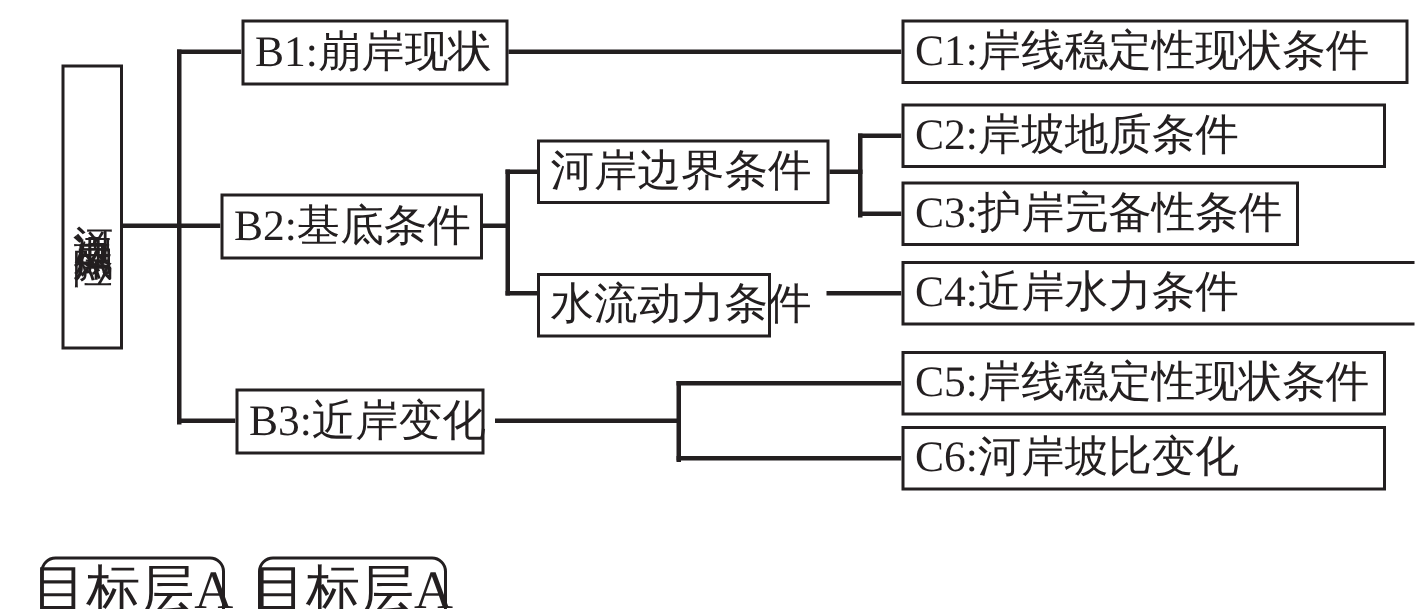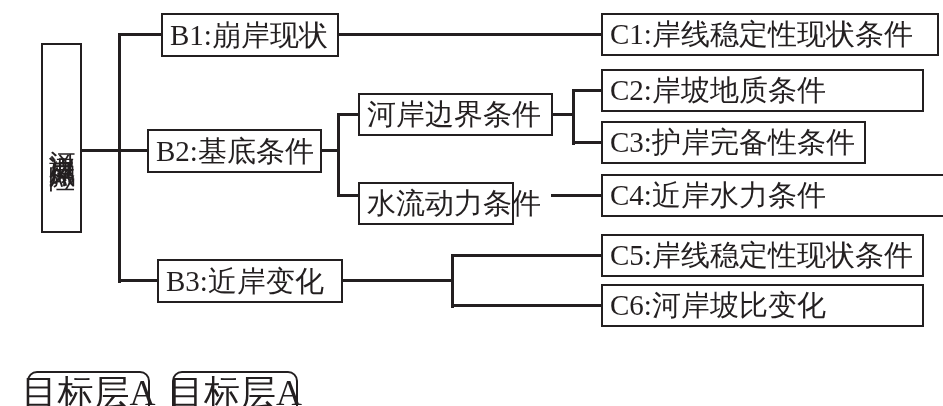--- a/index.html
+++ b/index.html
@@ -22,21 +22,21 @@
     position:absolute;box-sizing:border-box;border:2.5px solid #231f20;border-radius:10px;
     background:#ffffff;display:flex;align-items:center;justify-content:center;
     font-size:36px;line-height:1;white-space:nowrap;margin-top:28px;
   }
   .line{position:absolute;background:#231f20;}
 
   
   #node-a {left:41px;  top:43px;  width:41px;  height:190px;}
   #node-b1{left:161px; top:13px;  width:178px; height:44px;}
   #node-b2{left:147px; top:129px; width:175px; height:44px;}
-  #node-b3{left:157px; top:259px; width:186px; height:44px;}
+  #node-b3{left:157px; top:259px; width:166px; height:44px;}
   #node-s1{left:358px; top:93px;  width:195px; height:43px;}
   #node-s2{left:358px; top:159px; width:156px; height:43px;margin-top:23px;}
   #node-c1{left:601px; top:13px;  width:338px; height:43px;}
   #node-c2{left:601px; top:69px;  width:323px; height:43px;}
   #node-c3{left:601px; top:121px; width:265px; height:43px;}
   #node-c4{left:601px; top:174px; width:371px; height:43px;}
   #node-c5{left:601px; top:234px; width:323px; height:43px;}
   #node-c6{left:601px; top:284px; width:323px; height:43px;}
 
   

